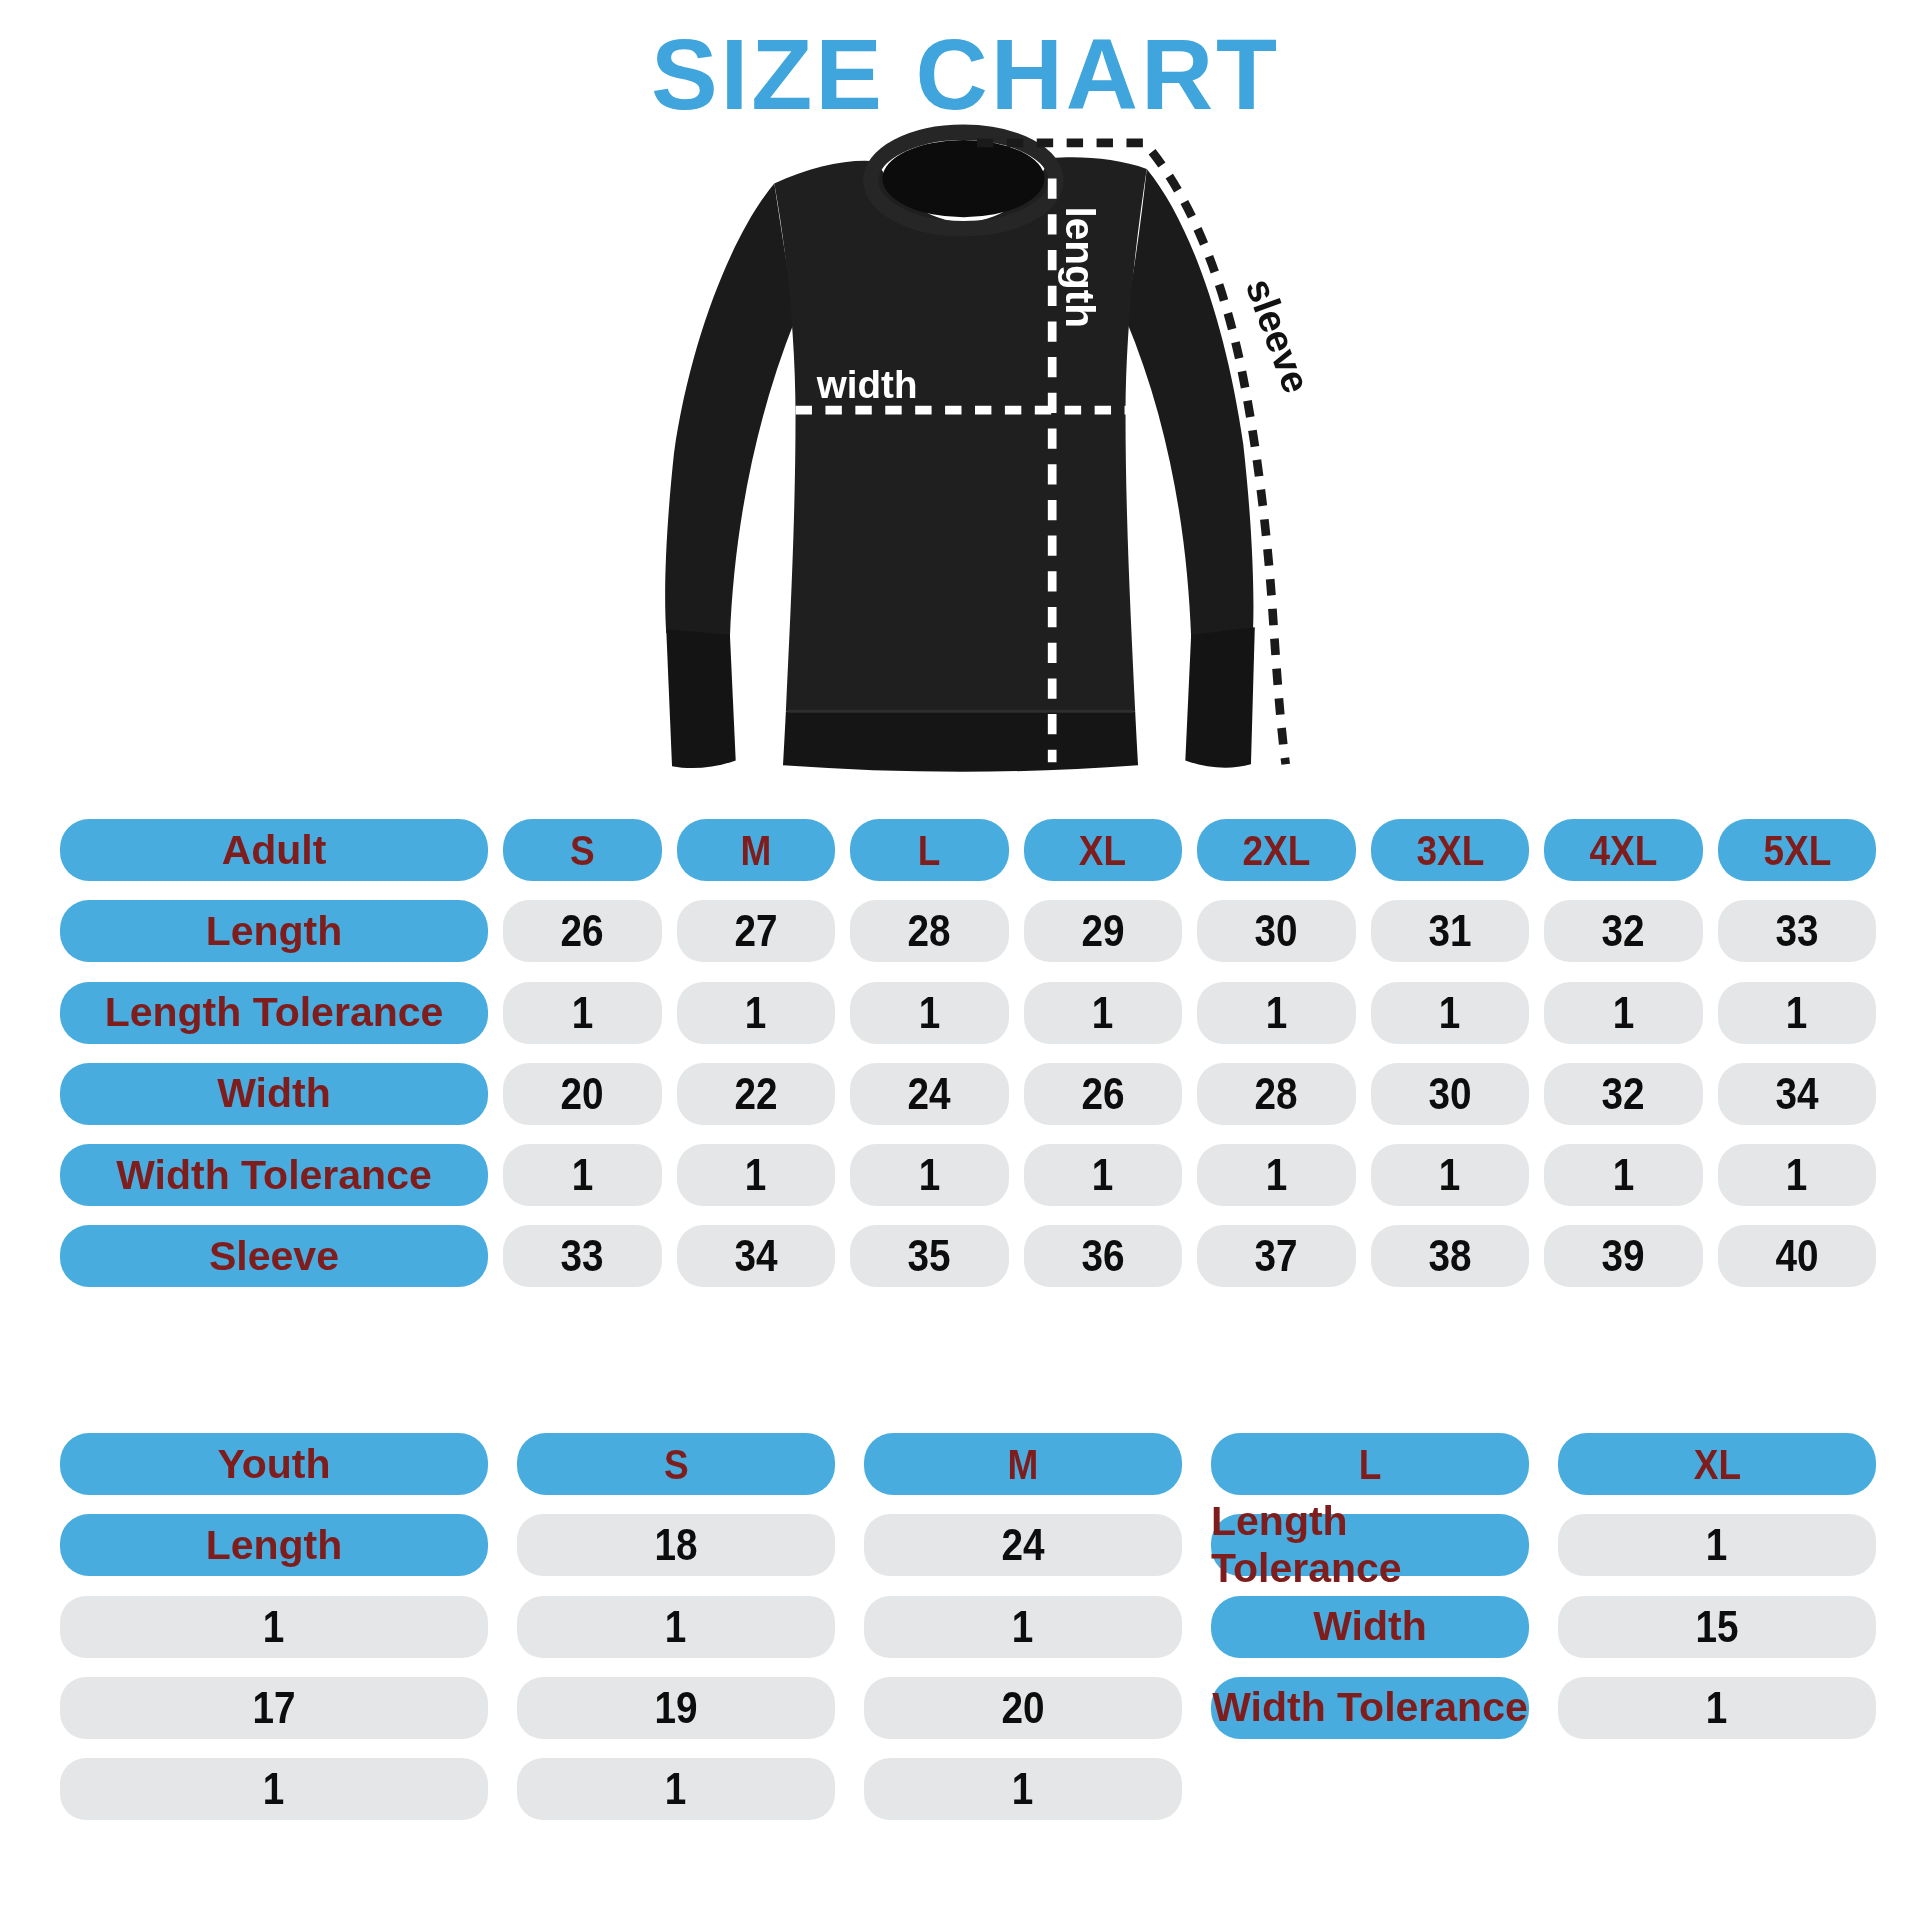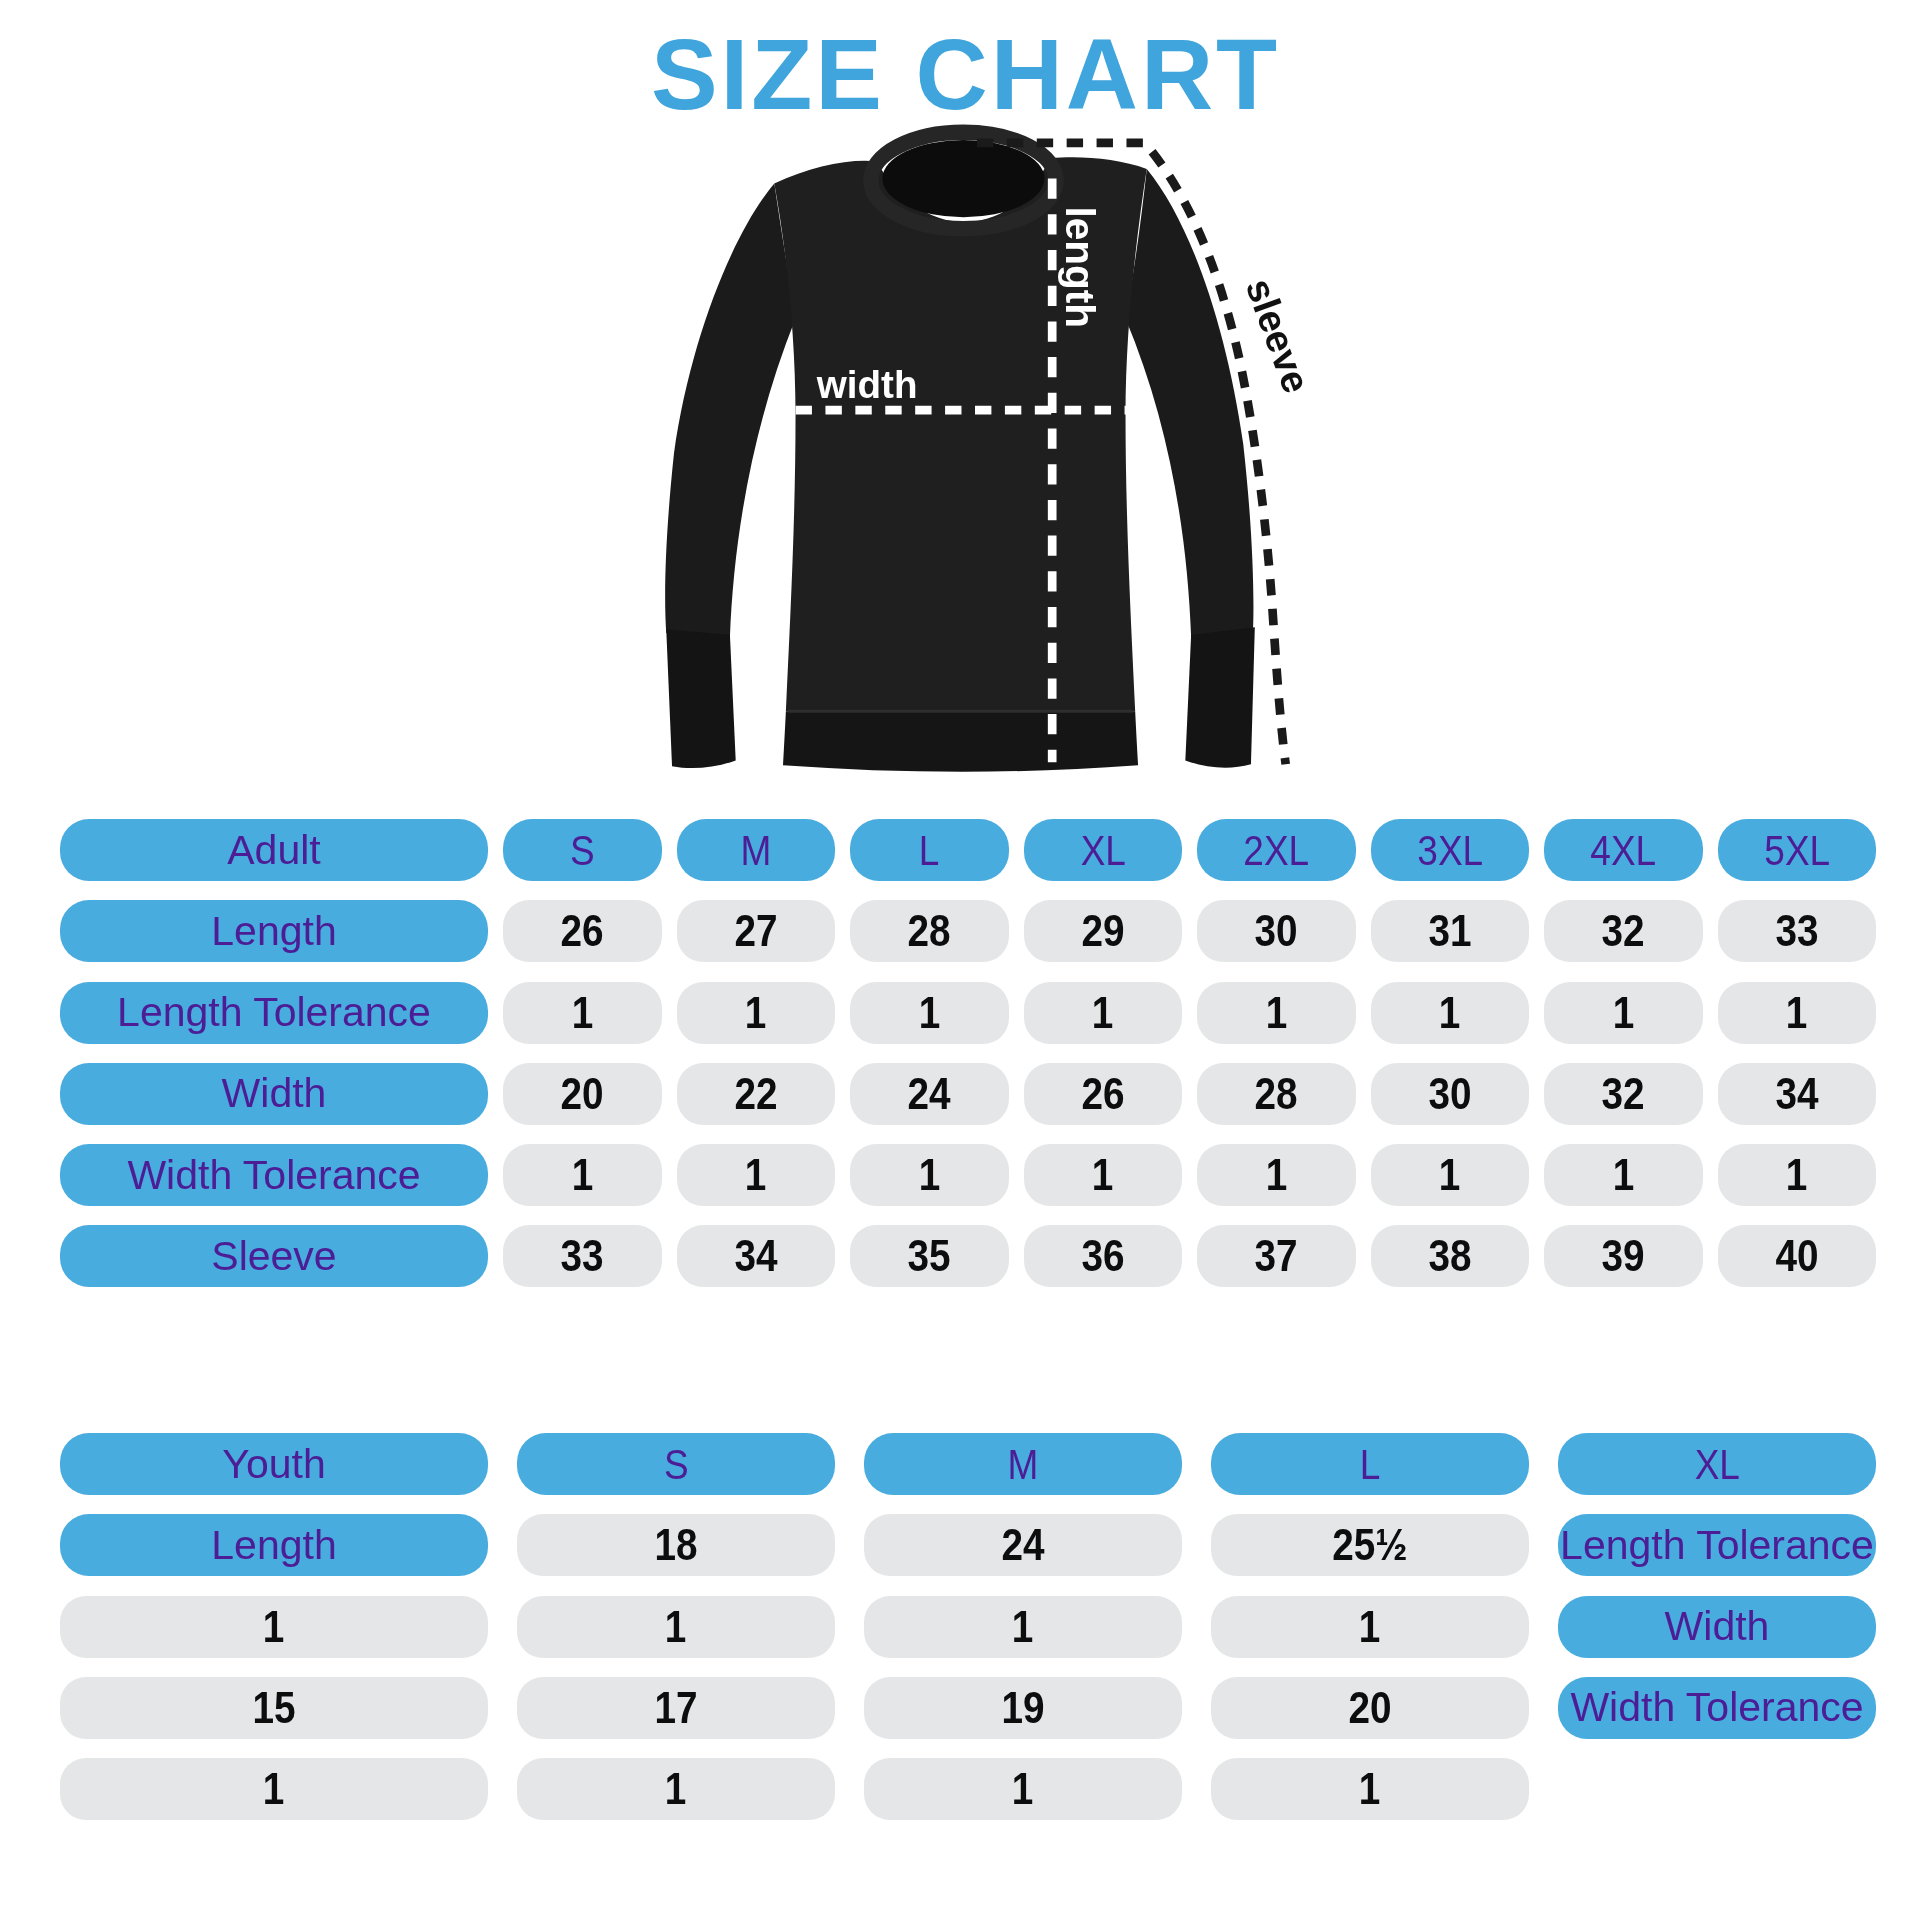--- a/index.html
+++ b/index.html
@@ -26,23 +26,23 @@
     column-gap:15.4px; row-gap:19.3px;
     grid-auto-rows:62px;
   }
   .adult-grid { top:819px; grid-template-columns:428px repeat(8,1fr); }
   .youth-grid { top:1433px; grid-template-columns:428px repeat(4,1fr); column-gap:29px; }
   .pill {
     display:flex; align-items:center; justify-content:center;
     height:62px;
   }
   .pill.blue {
-    background:#48ACDF; color:#4c1d95;
+    background:#48ACDF; color:#7f1d1d;
     border-radius:29px;
-    font-weight:normal; font-size:41px;justify-content:center;
+    font-weight:bold; font-size:41px;justify-content:center;
   }
   .pill.blue.colhead { font-size:43px; }
   .pill.gray {
     background:#E4E6E8; color:#0d0d0d;
     border-radius:26px;
     font-weight:bold; font-size:45px;align-items:center;
   }
   .pill .condensed { display:inline-block; transform:scaleX(.86); }
 </style>
 </head>
@@ -272,23 +272,20 @@
       </div>
       <div class="pill blue">
         <span>Length</span>
       </div>
       <div class="pill gray">
         <span class="condensed">18</span>
       </div>
       <div class="pill gray">
         <span class="condensed">24</span>
       </div>
-      <div class="pill gray">
-        <span class="condensed">25½</span>
-      </div>
       <div class="pill blue">
         <span>Length Tolerance</span>
       </div>
       <div class="pill gray">
         <span class="condensed">1</span>
       </div>
       <div class="pill gray">
         <span class="condensed">1</span>
       </div>
       <div class="pill gray">

